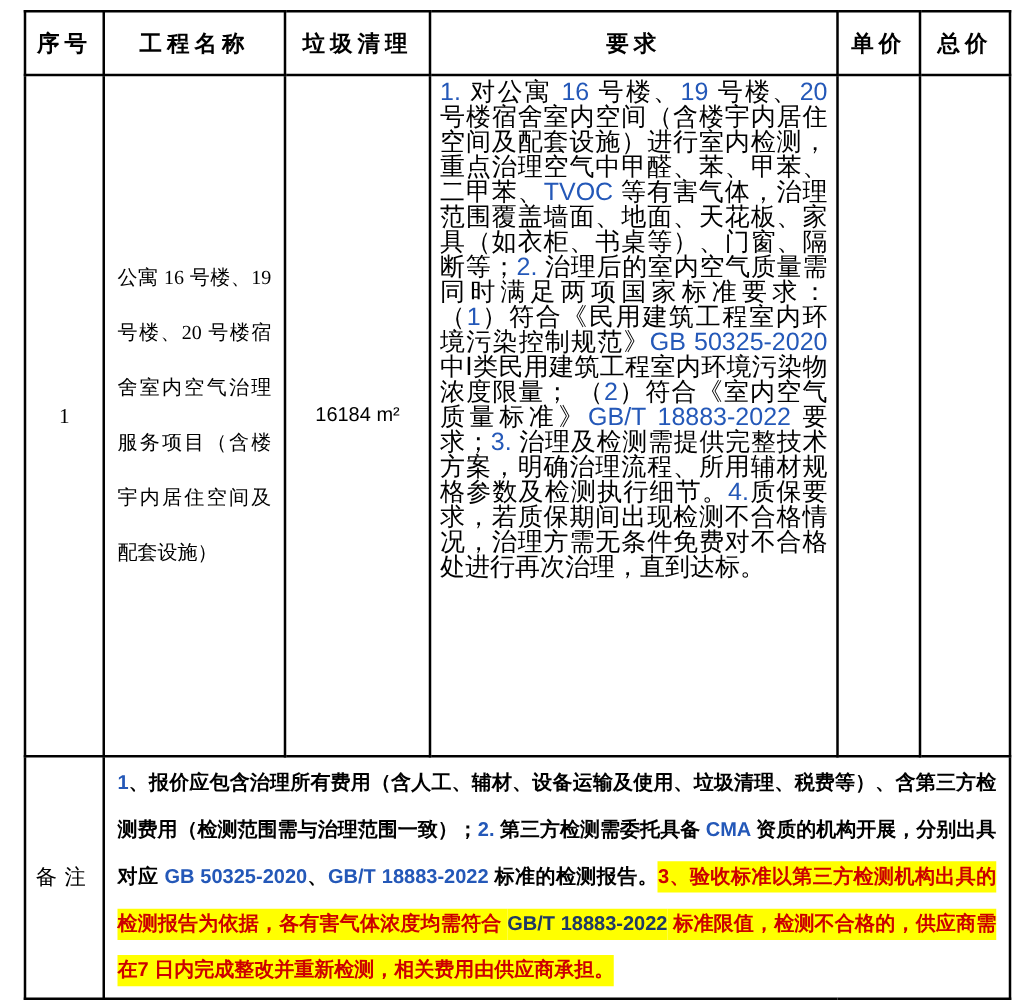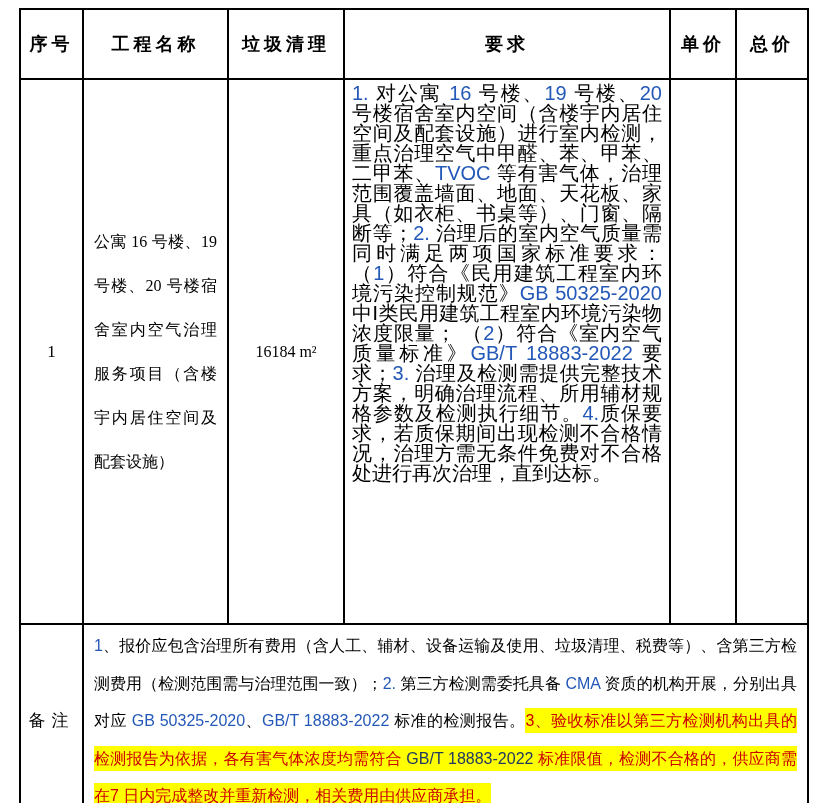--- a/index.html
+++ b/index.html
@@ -47,21 +47,21 @@
   td.cell-name {
     font-family: "Liberation Serif", "DejaVu Serif", serif;
     font-size: 16px;
     line-height: 44px;
     text-align: justify;
     text-justify: inter-character;
     vertical-align: middle;
     padding: 0 10px;
   }
   td.cell-area {
-    font-family: Liberation Serif, serif;
+    font-family: Liberation Sans, sans-serif;
     font-size: 16px;
     text-align: center;
     vertical-align: middle;
   }
   td.cell-req {
     font-size: 20px;
     line-height: 20px;
     text-align: justify;
     text-justify: inter-character;
     vertical-align: top;
@@ -77,39 +77,40 @@
     padding: 0;
     margin-top: 44px;
   }
   td.cell-remarks {
     font-size: 16px;
     line-height: 37.5px;
     text-align: justify;
     text-justify: inter-character;
     vertical-align: middle;
     padding: 2px 10px;
+    font-weight: bold;
   }
   .seg-b  { color: #2458b8; }
   .seg-hl  { background: #ffff00; color: #cc0000; padding: 4px 0; }
   .seg-hlb { background: #ffff00; color: #1f3864; padding: 4px 0; }
 </style>
 </head>
 <body>
 
 <table class="doc-table">
   <colgroup>
     <col style="width:63px">
     <col style="width:145px">
     <col style="width:116px">
     <col style="width:326px">
     <col style="width:66px">
     <col style="width:72px">
   </colgroup>
   <thead>
-    <tr style="height:70px">
+    <tr style="height:51px">
       <th class="hdr">序号</th>
       <th class="hdr">工程名称</th>
       <th class="hdr">垃圾清理</th>
       <th class="hdr">要求</th>
       <th class="hdr">单价</th>
       <th class="hdr">总价</th>
     </tr>
   </thead>
   <tbody>
     <tr style="height:545px">

